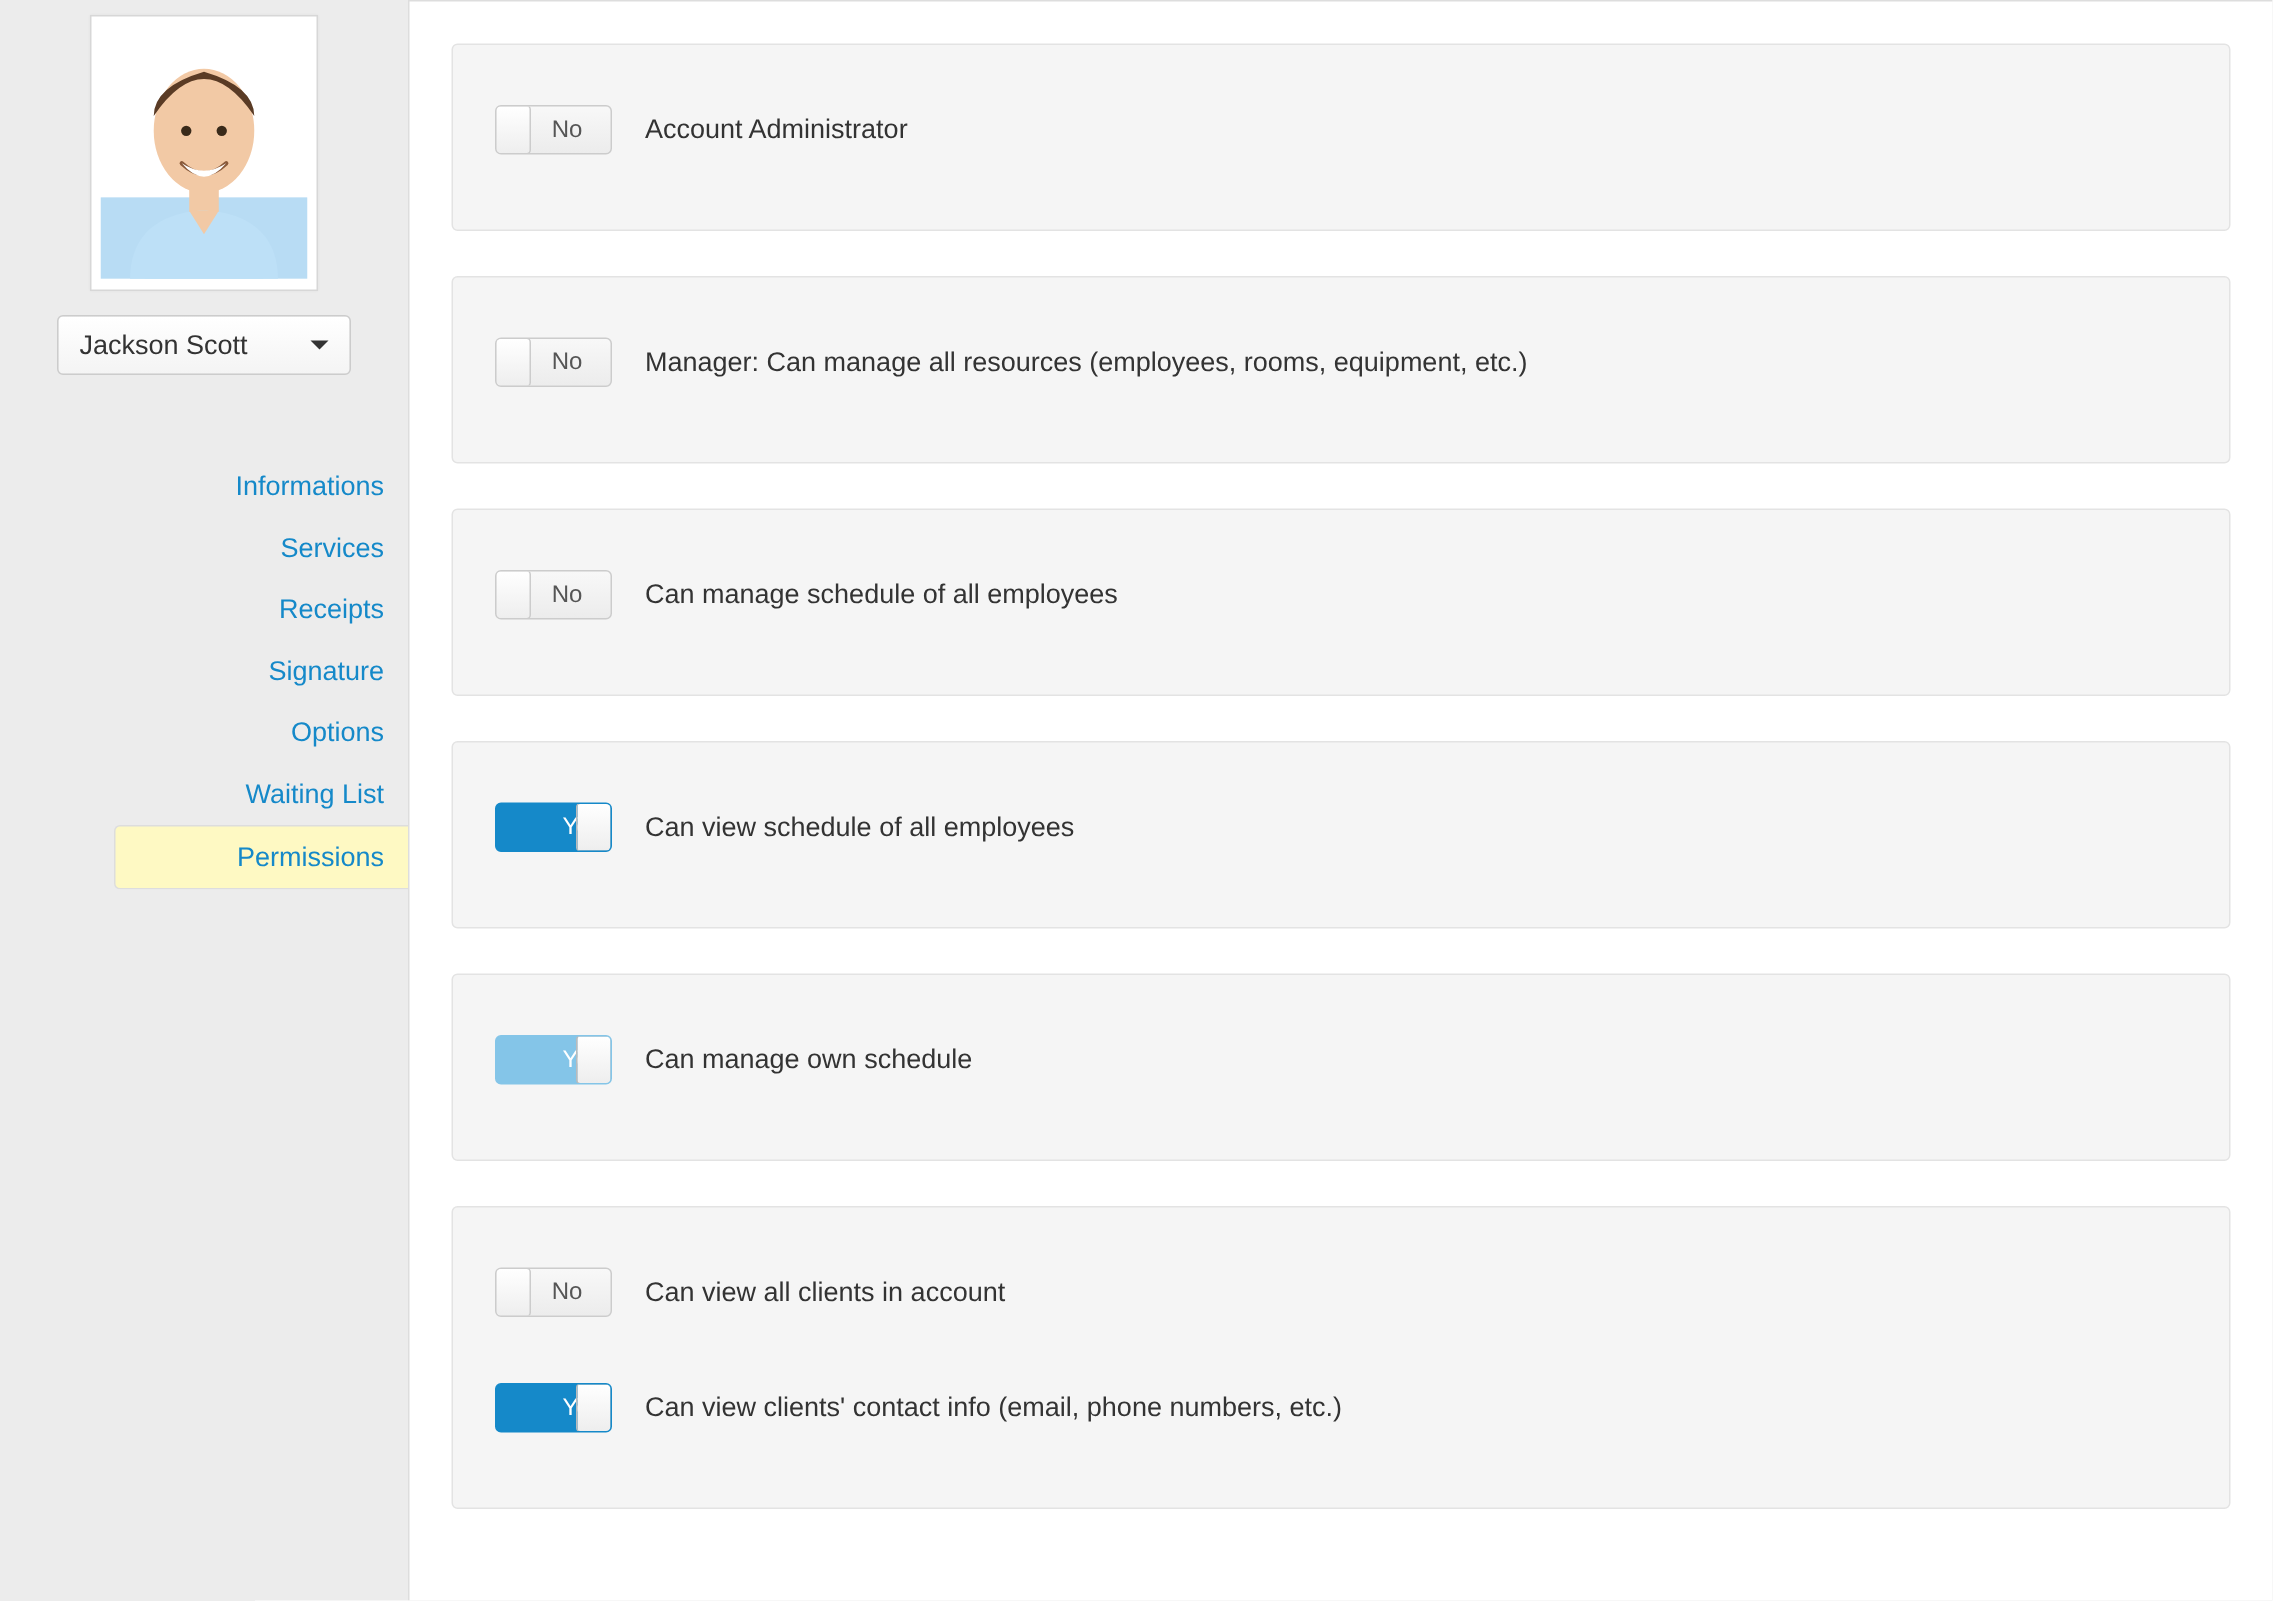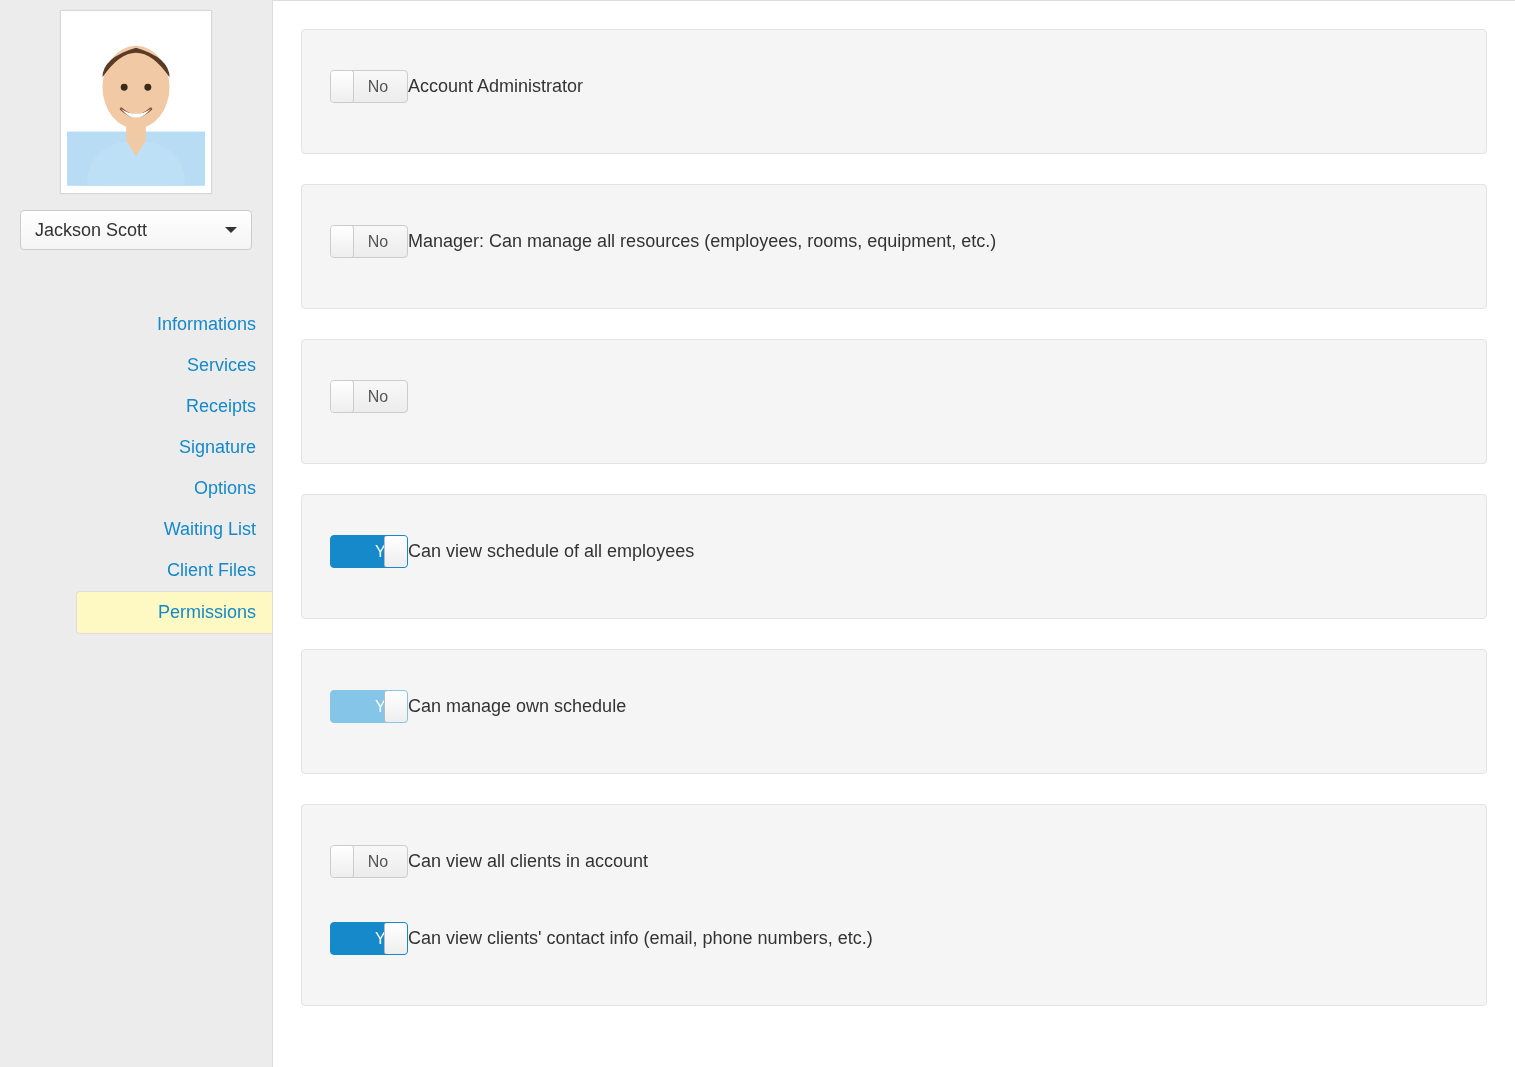--- a/index.html
+++ b/index.html
@@ -33,21 +33,21 @@
     justify-content: center;
     margin-bottom: 16px;
     box-shadow: 0 0 2px rgba(0,0,0,0.05);
   }
   .avatar-img {
     width: 100%;
     height: 100%;
     display: block;
   }
   .employee-select {
-    width: 232px;
+    width: 196px;
     height: 40px;
     background: linear-gradient(#fff,#f4f4f4);
     border: 1px solid #ccc;
     border-radius: 4px;
     display: flex;
     align-items: center;
     justify-content: space-between;
     padding: 0 14px;
     font-size: 18px;
     color: #333;
@@ -113,20 +113,21 @@
     border: 1px solid #e3e3e3;
     border-radius: 4px;
     padding: 40px 28px 50px 28px;
     display: flex;
     flex-direction: column;
     gap: 44px;
   }
   .perm-row {
     display: flex;
     align-items: center;
+    gap: 22px;
   }
   .toggle {
     width: 78px;
     height: 33px;
     border-radius: 4px;
     border: 1px solid #ccc;
     position: relative;
     cursor: pointer;
     flex: none;
     overflow: hidden;
@@ -204,21 +205,20 @@
       <span class="caret-down"></span>
     </div>
 
     <nav class="nav">
       <div class="nav-item">Informations</div>
       <div class="nav-item">Services</div>
       <div class="nav-item">Receipts</div>
       <div class="nav-item">Signature</div>
       <div class="nav-item">Options</div>
       <div class="nav-item">Waiting List</div>
-      <div class="nav-item">Client Files</div>
       <div class="nav-item active">Permissions</div>
     </nav>
 
 
   </aside>
 
   <main class="main">
 
     <div class="perm-card">
       <div class="perm-row">
@@ -239,20 +239,21 @@
         <span class="perm-text">Manager: Can manage all resources (employees, rooms, equipment, etc.)</span>
       </div>
     </div>
 
     <div class="perm-card">
       <div class="perm-row">
         <div class="toggle off">
           <span class="toggle-label">No</span>
           <span class="handle"></span>
         </div>
+        <span class="perm-text">Can manage schedule of all employees</span>
       </div>
     </div>
 
     <div class="perm-card">
       <div class="perm-row">
         <div class="toggle on">
           <span class="toggle-label">Yes</span>
           <span class="handle"></span>
         </div>
         <span class="perm-text">Can view schedule of all employees</span>

